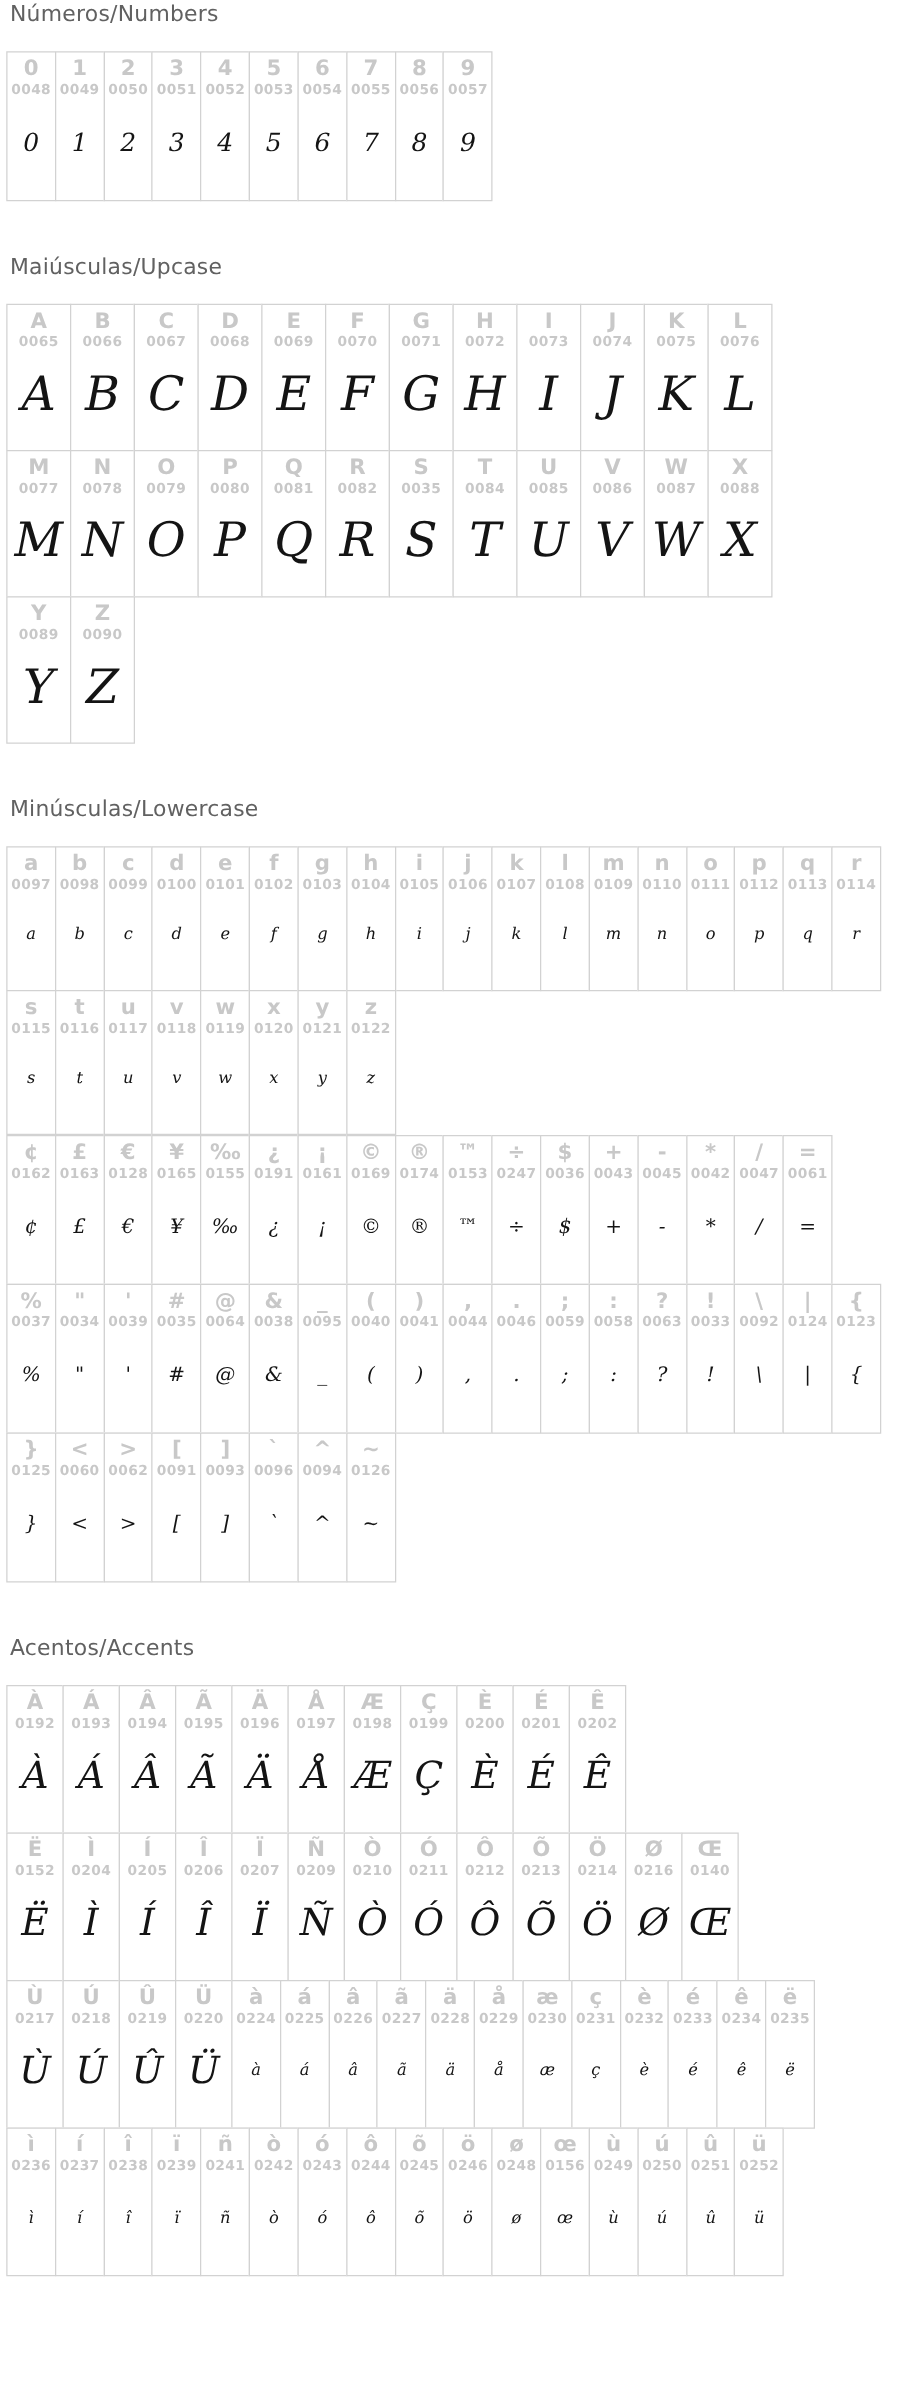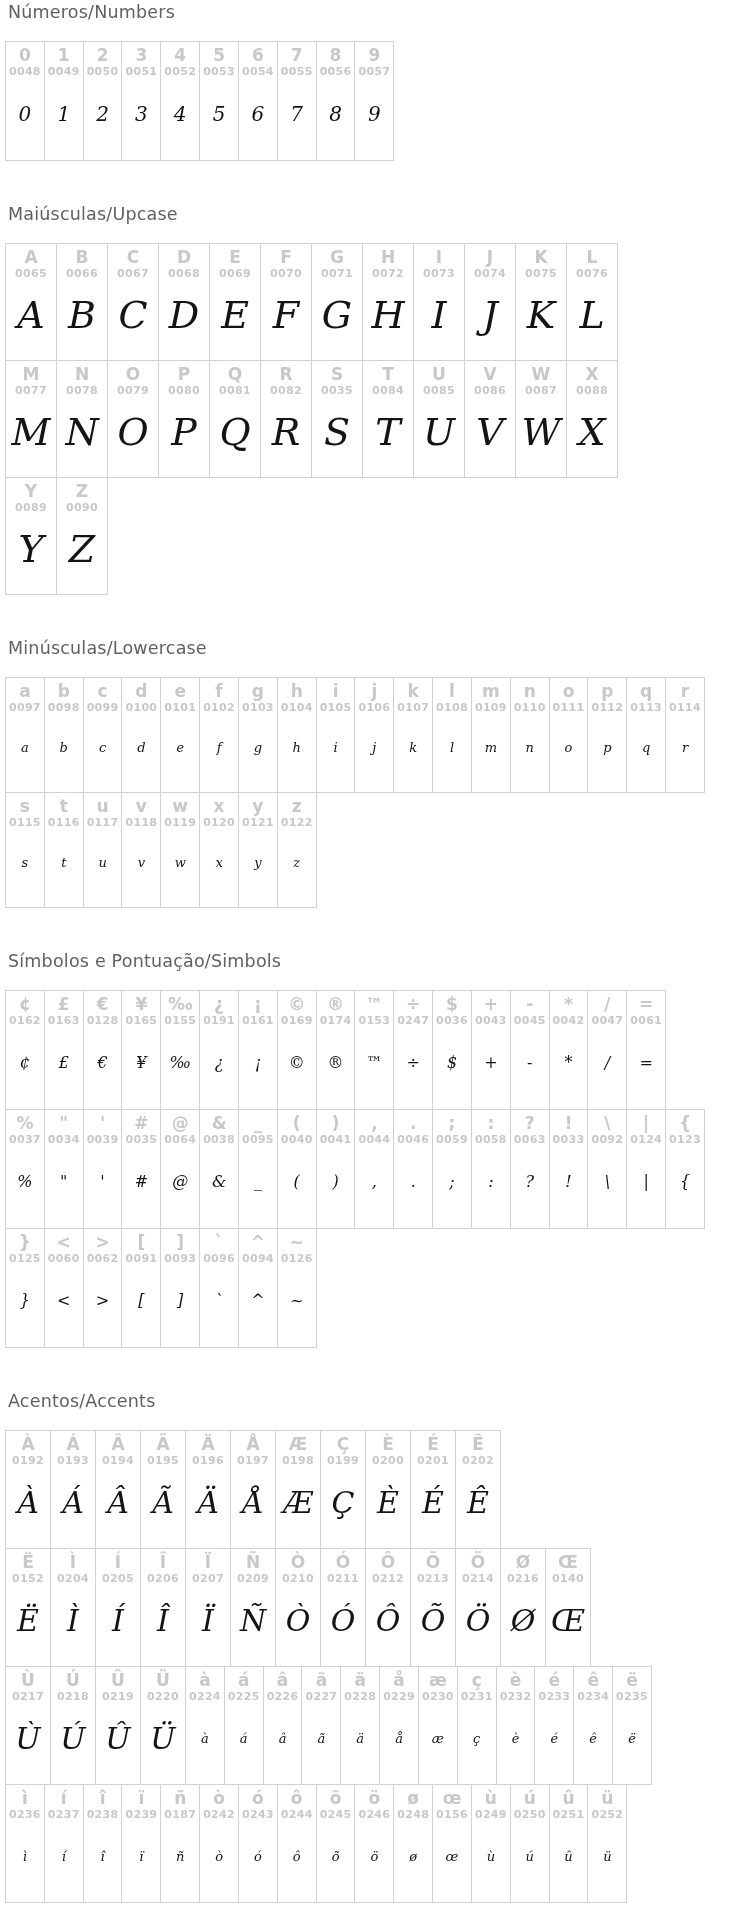--- a/index.html
+++ b/index.html
@@ -535,21 +535,20 @@
             <div class="cell-head">
               <div class="cell-char">z</div>
               <div class="cell-code">0122</div>
             </div>
             <div class="cell-glyph">z</div>
           </div>
         </div>
       </div>
     </section>
     <section class="section">
-      <h2 class="section-title">Símbolos e Pontuação/Simbols</h2>
       <div class="grid grid-symbols">
         <div class="row">
           <div class="cell">
             <div class="cell-head">
               <div class="cell-char">¢</div>
               <div class="cell-code">0162</div>
             </div>
             <div class="cell-glyph">¢</div>
           </div>
           <div class="cell">
@@ -1167,21 +1166,21 @@
           <div class="cell lowercase">
             <div class="cell-head">
               <div class="cell-char">ï</div>
               <div class="cell-code">0239</div>
             </div>
             <div class="cell-glyph">ï</div>
           </div>
           <div class="cell lowercase">
             <div class="cell-head">
               <div class="cell-char">ñ</div>
-              <div class="cell-code">0187</div>
+              <div class="cell-code">0241</div>
             </div>
             <div class="cell-glyph">ñ</div>
           </div>
           <div class="cell lowercase">
             <div class="cell-head">
               <div class="cell-char">ò</div>
               <div class="cell-code">0242</div>
             </div>
             <div class="cell-glyph">ò</div>
           </div>

